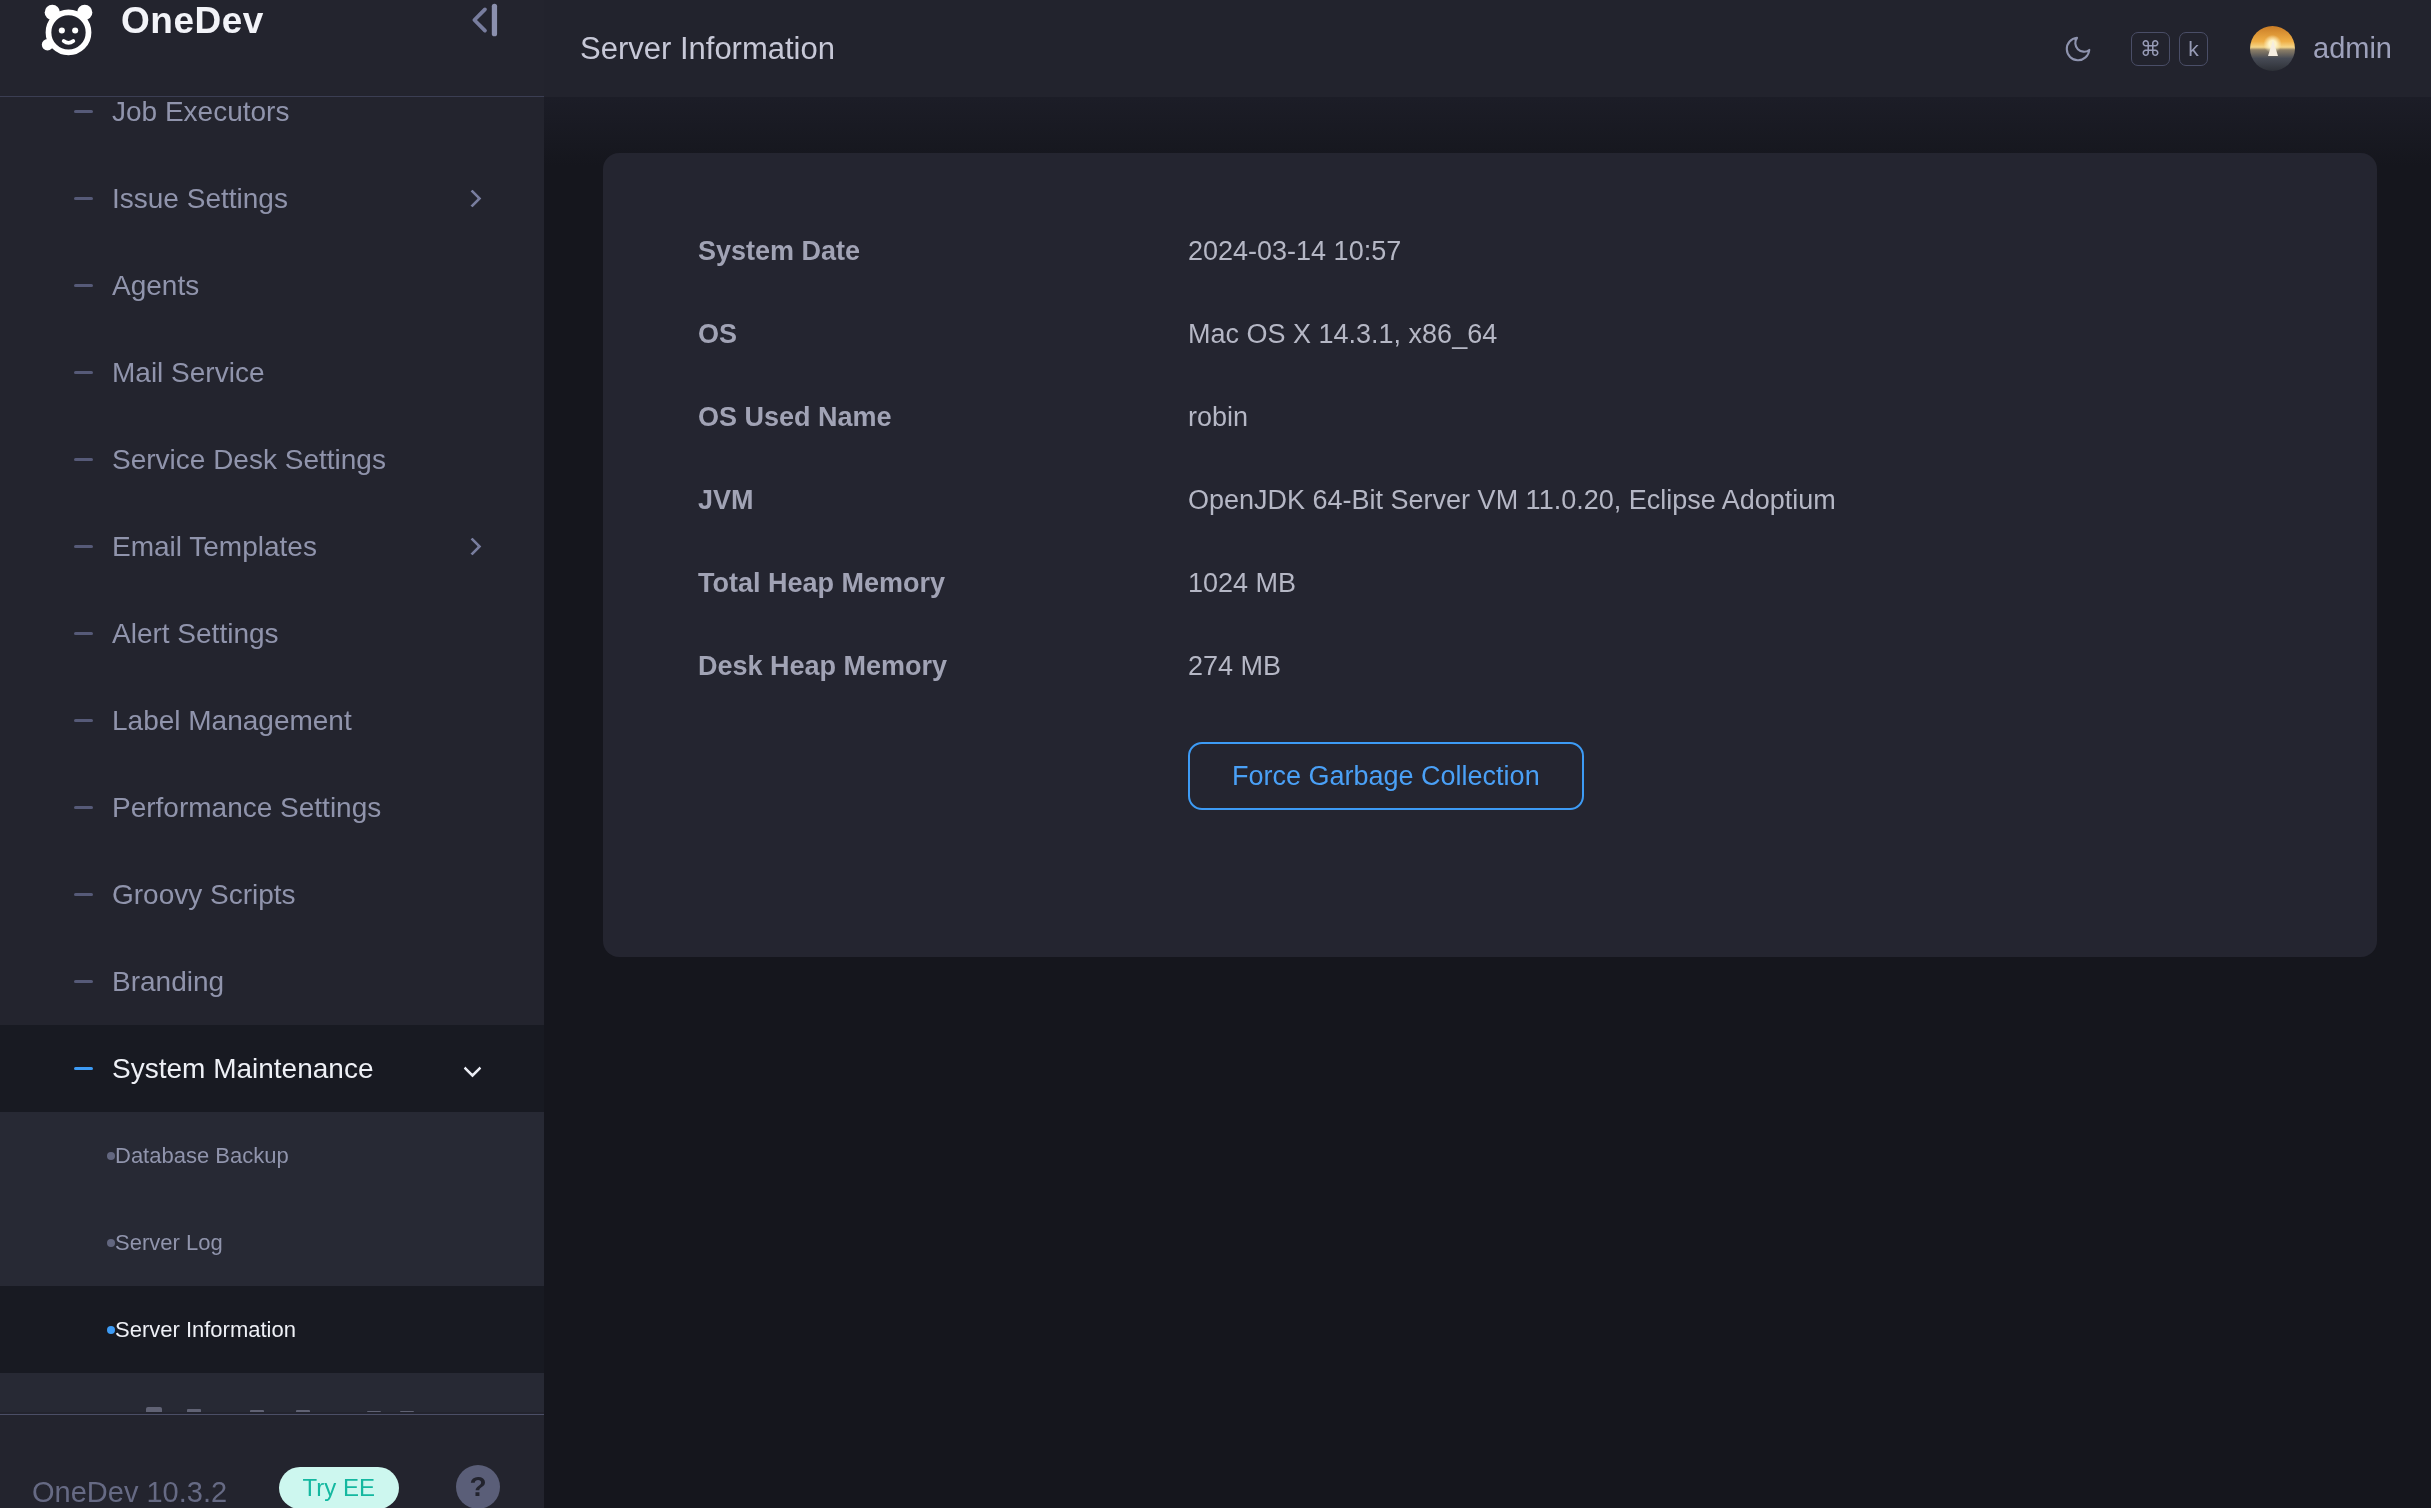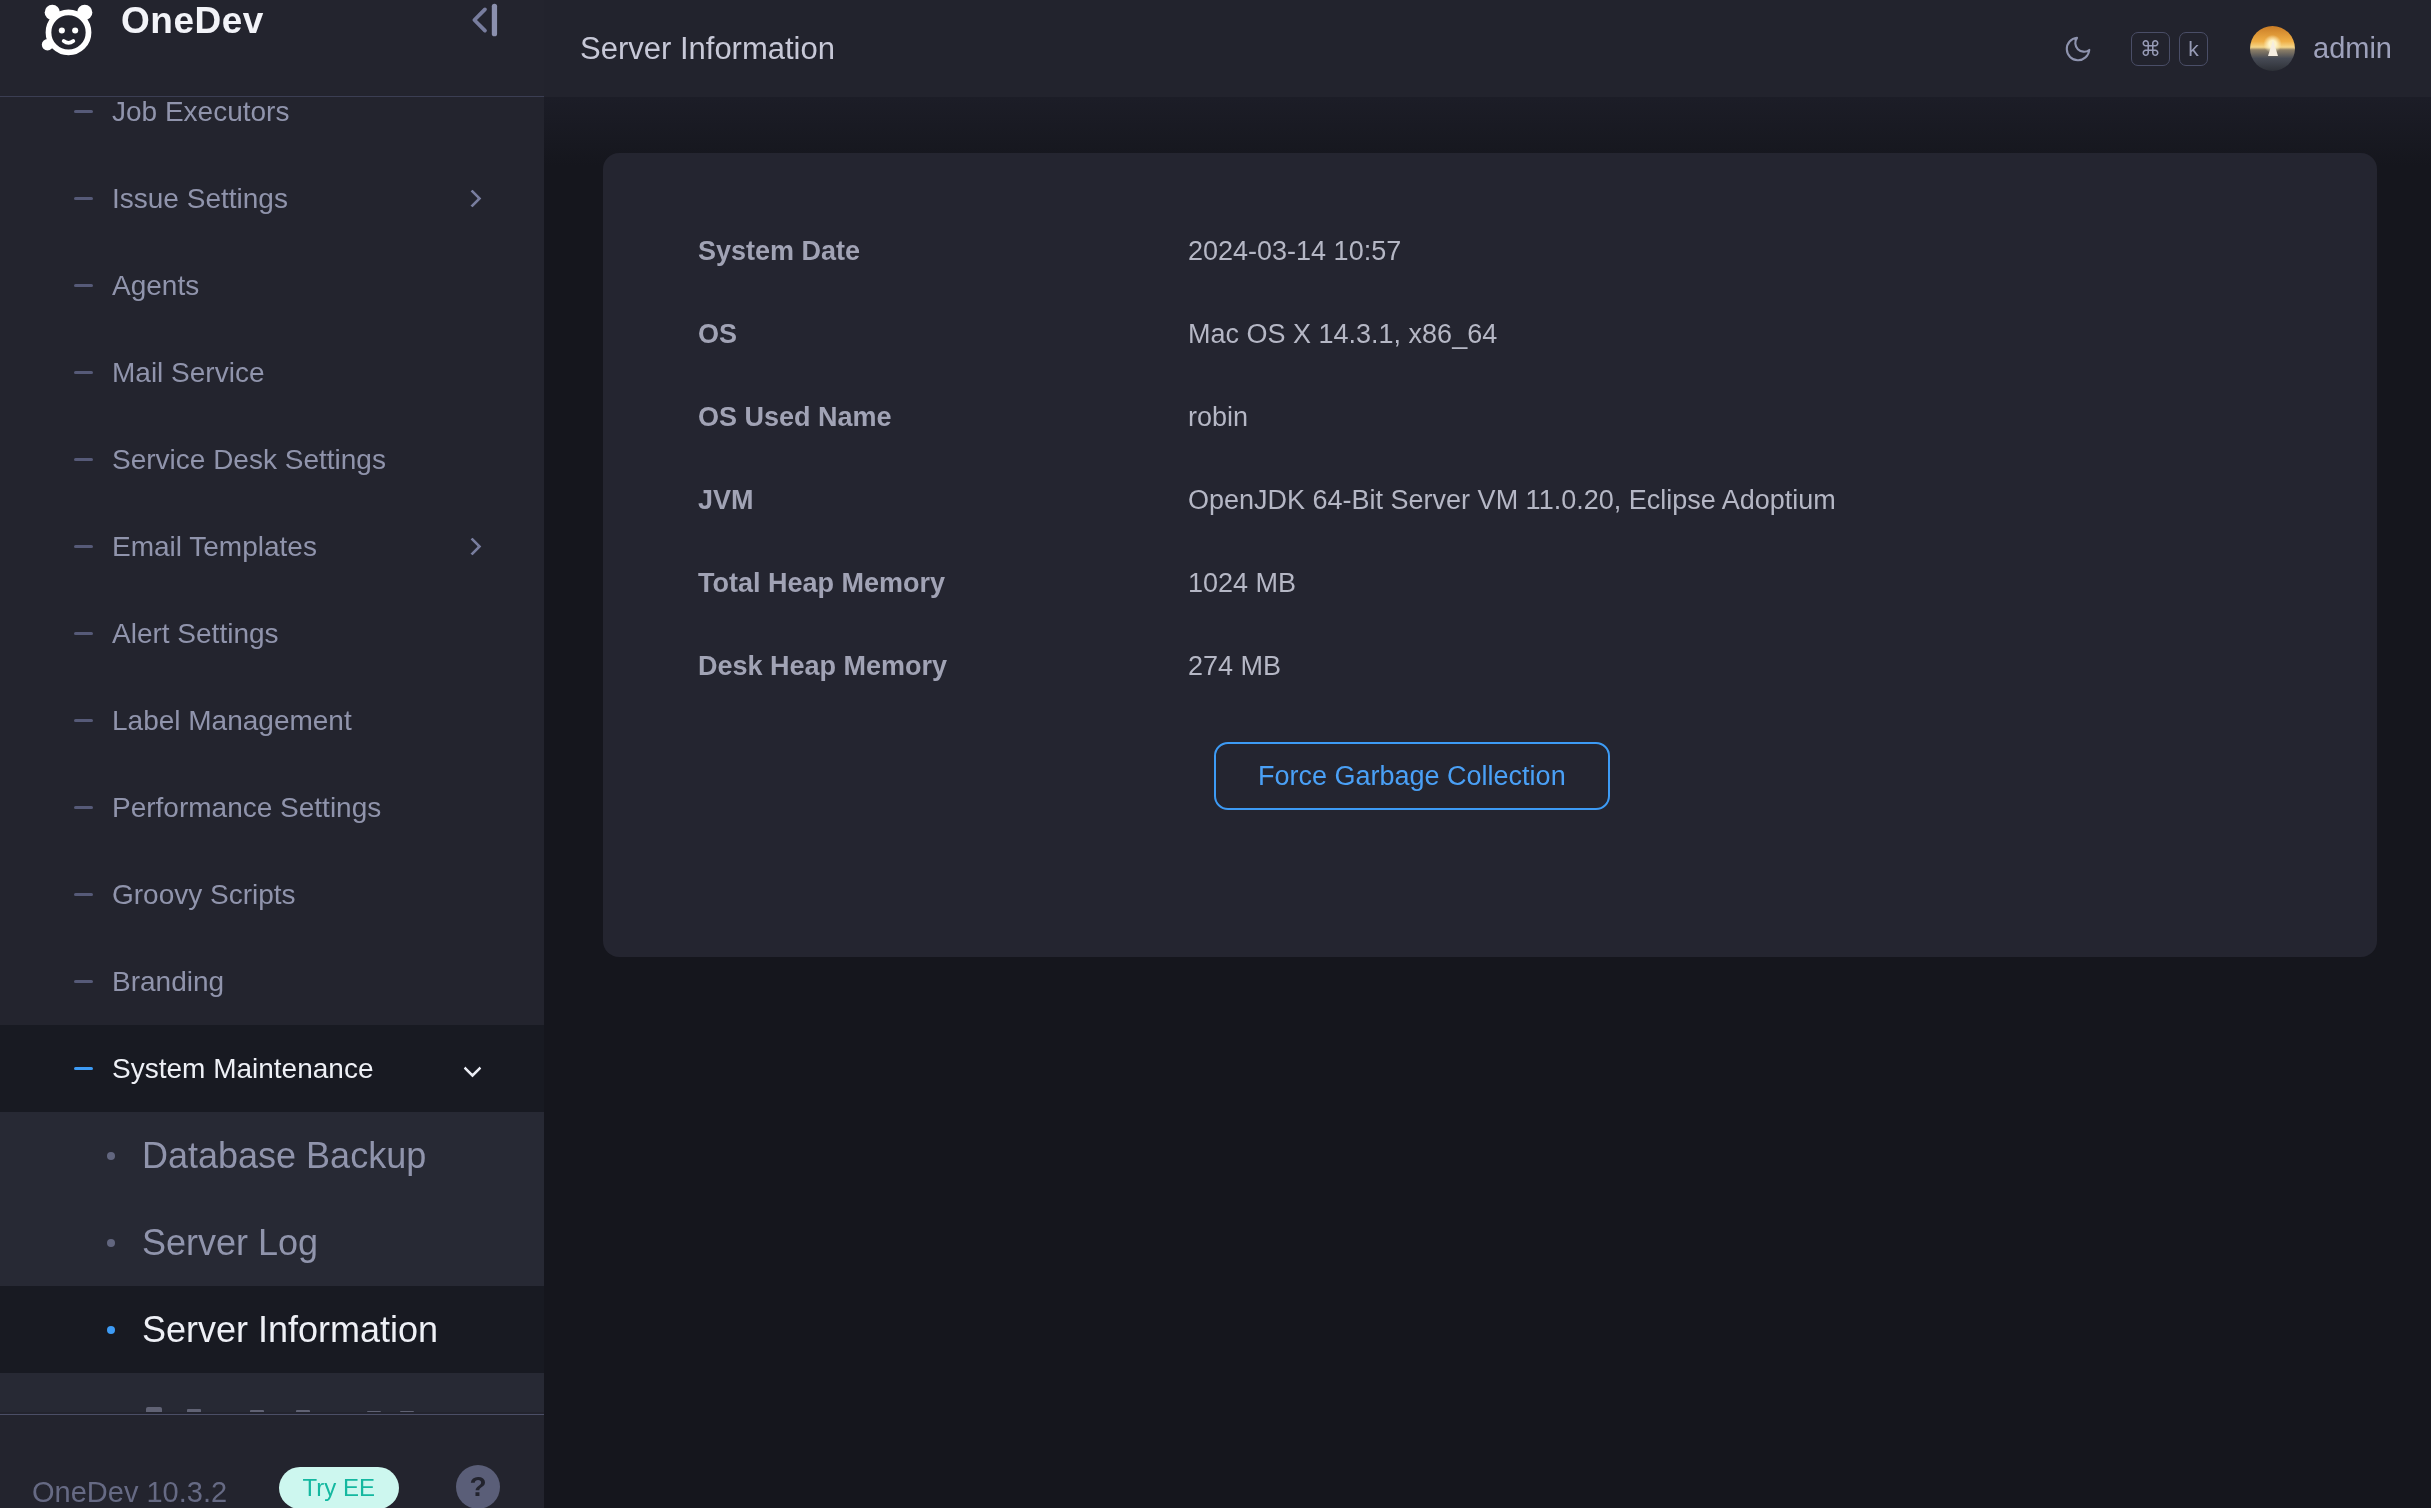--- a/index.html
+++ b/index.html
@@ -28,21 +28,21 @@
   .chev.right { transform:rotate(45deg); }
   .chev.down  { transform:rotate(135deg); border-color:#e9ebf3; }
 
   .mi.parent-active { background:#181a22; }
   .mi.parent-active .dash { background:#3d9bf5; }
   .mi.parent-active .lbl { color:#eef0f6; font-weight:500; }
 
   .subpanel { background:#272934; }
   .smi { height:87px; display:flex; align-items:center; padding-left:107px; cursor:pointer; }
   .smi .dot { width:8px; height:8px; border-radius:50%; background:#62667f; flex:none; }
-  .smi .lbl { margin-left:27px; font-size:36px; color:#9094ac; }
+  .smi .lbl { font-size:22px; color:#9094ac; }
   .smi.active { background:#181a22; }
   .smi.active .dot { background:#3d9bf5; }
   .smi.active .lbl { color:#eef0f6; font-weight:500; }
 
   .clip-row { height:39px; background:#272934; position:relative; overflow:hidden; }
   .letter-tops { position:absolute; left:146px; bottom:0; width:16px; height:5px;
     background:#8f92aa; border-radius:2px 2px 0 0; opacity:.55;
     box-shadow:40px 1px 0 -1px #8f92aa, 103px 2px 0 -1px #8f92aa, 149px 2px 0 -1px #8f92aa,
                220px 3px 0 -1px #8f92aa, 253px 3px 0 -1px #8f92aa; }
 
@@ -81,21 +81,21 @@
   .row .rlbl { width:490px; flex:none; font-size:27px; font-weight:600; color:#a1a3b5; }
   .row .rval { font-size:27px; color:#b5b7c5; }
 
   .bar { flex:1; height:28px; border-radius:14px; background:#3a3d50; overflow:hidden; }
   .bar-fill { height:100%; background:#3d9bf5; border-radius:14px 0 0 14px;
     display:flex; align-items:center; justify-content:center; }
   .bar-fill span { font-size:21px; color:#ffffff; }
 
   .btn-row { margin-top:34px; padding-left:490px; }
   .gc-btn { height:68px; padding:0 42px; background:transparent; border:2px solid #3d9bf5; border-radius:14px;
-    color:#4aa0f6; font-size:27px; font-weight:500; font-family:"Liberation Sans", sans-serif; cursor:pointer;margin-left:26px; }
+    color:#4aa0f6; font-size:27px; font-weight:500; font-family:"Liberation Sans", sans-serif; cursor:pointer; }
 
   svg { display:block; }
 </style>
 </head>
 <body>
 
 <div class="app">
 
   <aside class="sidebar">
 

